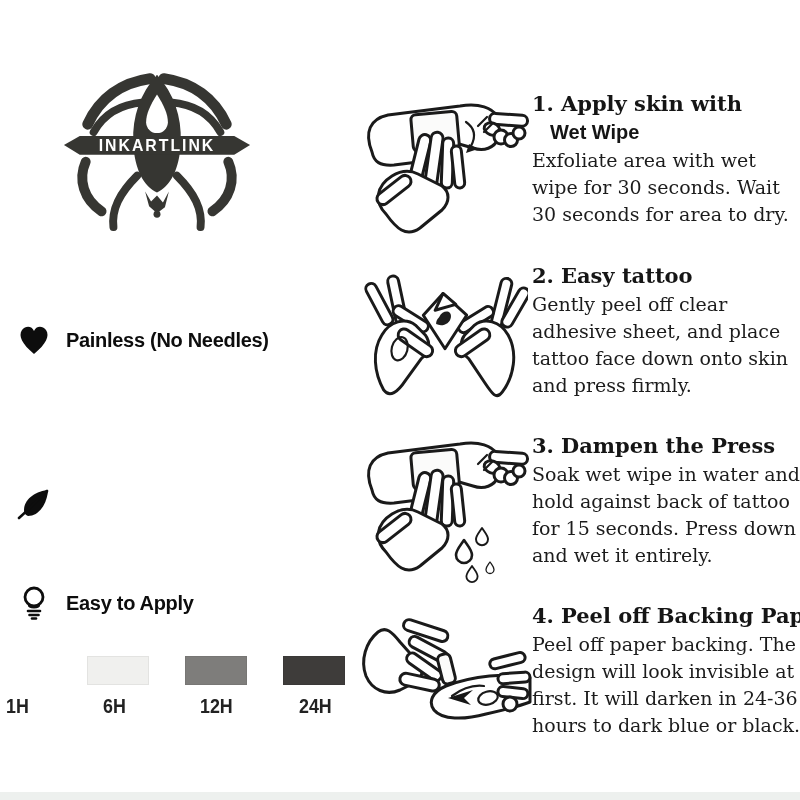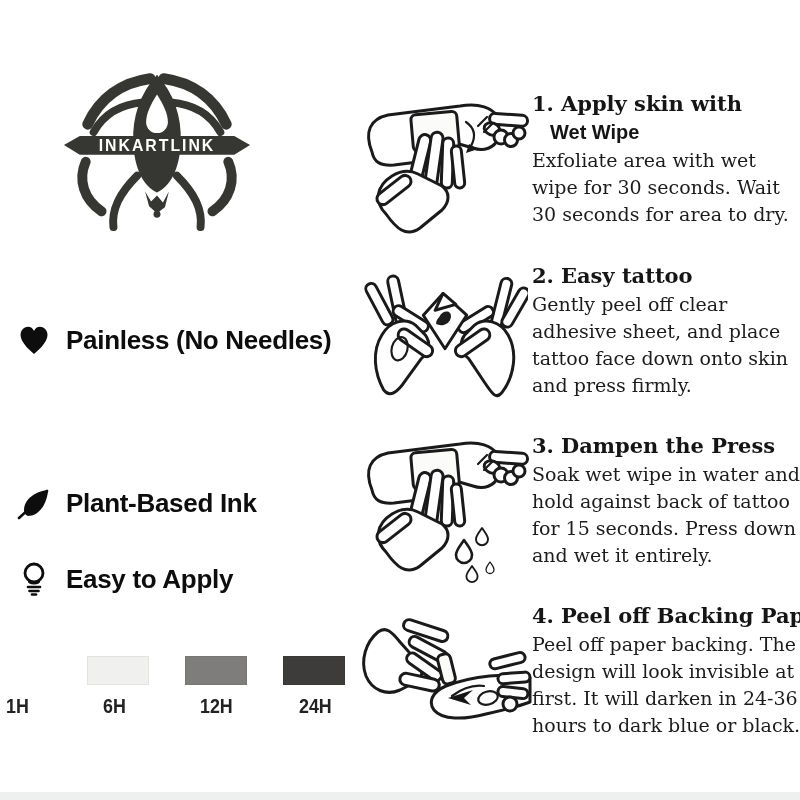--- a/index.html
+++ b/index.html
@@ -5,21 +5,21 @@
   html,body{margin:0;padding:0;}
   #canvas{
     position:relative;width:800px;height:800px;background:#ffffff;overflow:hidden;
     font-family:"Liberation Sans",sans-serif;color:#111;
   }
   .abs{position:absolute;}
   
   #logo{left:58px;top:42px;width:198px;height:200px;}
   .feature-row{left:14px;width:360px;height:40px;display:flex;align-items:center;}
   .feature-icon{width:40px;height:40px;flex:0 0 40px;display:flex;align-items:center;justify-content:center;}
-  .feature-label{margin-left:12px;font-weight:700;font-size:26px;letter-spacing:-0.3px;color:#0d0d0d;white-space:nowrap;}
+  .feature-label{margin-left:12px;font-weight:700;font-size:20px;letter-spacing:-0.3px;color:#0d0d0d;white-space:nowrap;}
   .swatch{top:656px;width:60px;height:27px;border:1px solid rgba(0,0,0,0.05);}
   .swatch.none{border:none;}
   .tl-label{top:694px;font-weight:700;font-size:21px;color:#222;transform:scaleX(0.85);transform-origin:left center;white-space:nowrap;}
   
   .step-text{width:274px;}
   .step-title{font-family:"DejaVu Serif",serif;font-weight:700;font-size:21px;line-height:28px;color:#151515;white-space:nowrap;}
   .step-num{margin-right:7px;}
   .step-sub{font-family:"Liberation Sans",sans-serif;font-weight:700;font-size:20px;line-height:28px;margin-left:18px;color:#151515;}
   .step-body{font-family:"DejaVu Serif",serif;font-size:19px;line-height:27px;color:#1c1c1c;margin-top:1px;}
   
@@ -70,24 +70,23 @@
   </div>
 
 
   <div class="abs feature-row" style="top:483px">
     <span class="feature-icon">
       <svg width="36" height="36" viewBox="0 0 36 36">
         <path d="M31 5 C18 7 8 15 8 25 C8 28 9 30 12 31 C22 31 30 21 32 7 Z" fill="#0d0d0d"></path>
         <path d="M3 33 C12 25 22 15 31 6" stroke="#0d0d0d" stroke-width="2.6" fill="none" stroke-linecap="round"></path>
       </svg>
     </span>
-    <span class="feature-label">Plant-Based Ink</span>
-  </div>
-
-  <div class="abs feature-row" style="top:559px">
+  </div>
+
+  <div class="abs feature-row" style="top:583px">
     <span class="feature-icon">
       <svg width="36" height="36" viewBox="0 0 36 36">
         <circle cx="18" cy="12" r="9" fill="none" stroke="#0d0d0d" stroke-width="2.8"></circle>
         <path d="M13 20 C13 23 23 23 23 20" fill="none" stroke="#0d0d0d" stroke-width="2.4"></path>
         <line x1="12" y1="26" x2="24" y2="26" stroke="#0d0d0d" stroke-width="2.6" stroke-linecap="round"></line>
         <line x1="13.5" y1="30" x2="22.5" y2="30" stroke="#0d0d0d" stroke-width="2.6" stroke-linecap="round"></line>
         <line x1="16" y1="33.5" x2="20" y2="33.5" stroke="#0d0d0d" stroke-width="2.6" stroke-linecap="round"></line>
       </svg>
     </span>
     <span class="feature-label">Easy to Apply</span>

